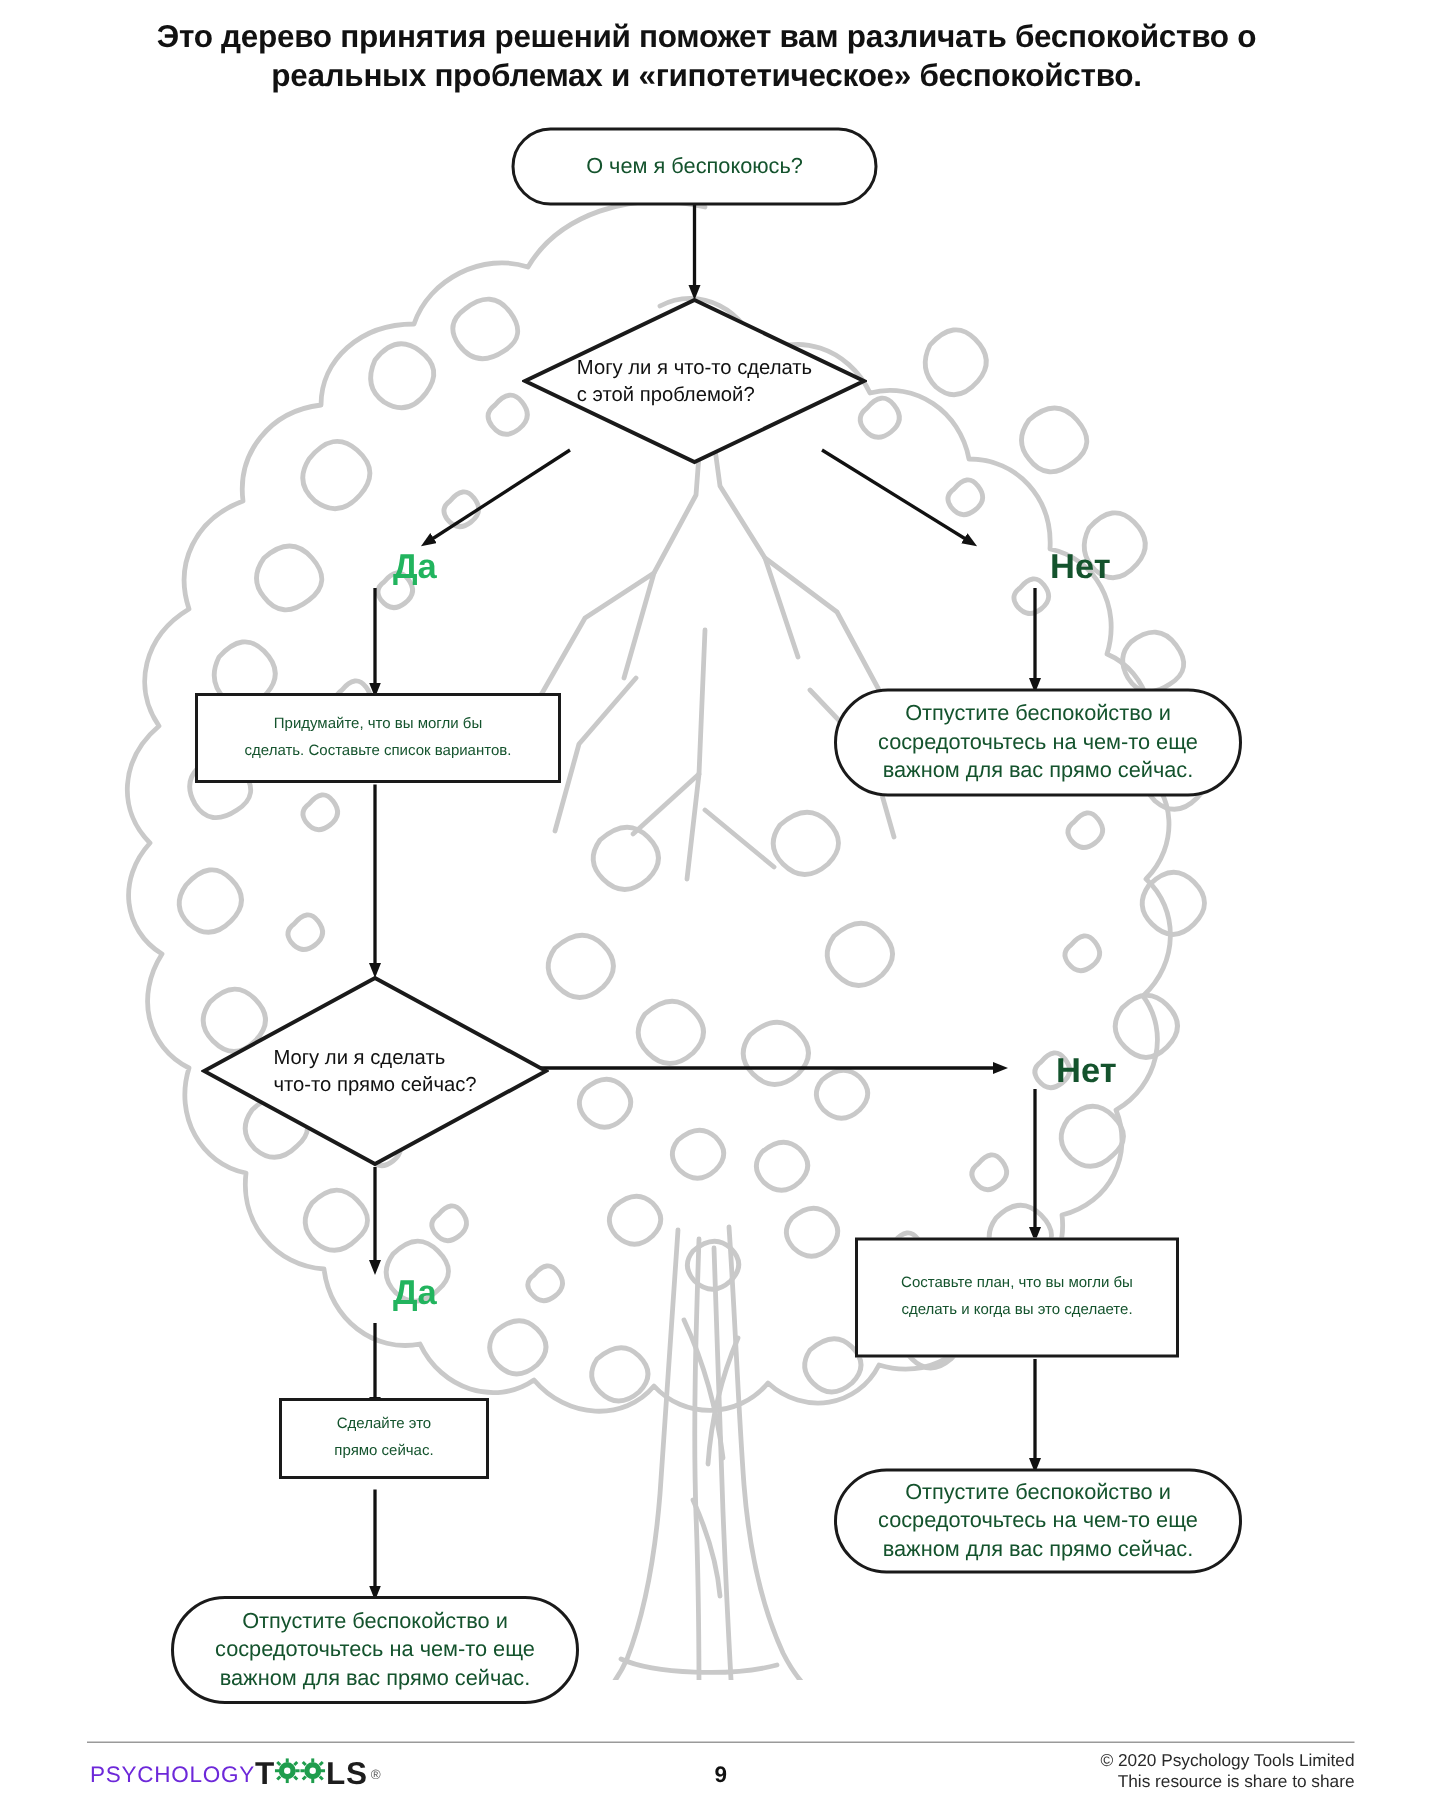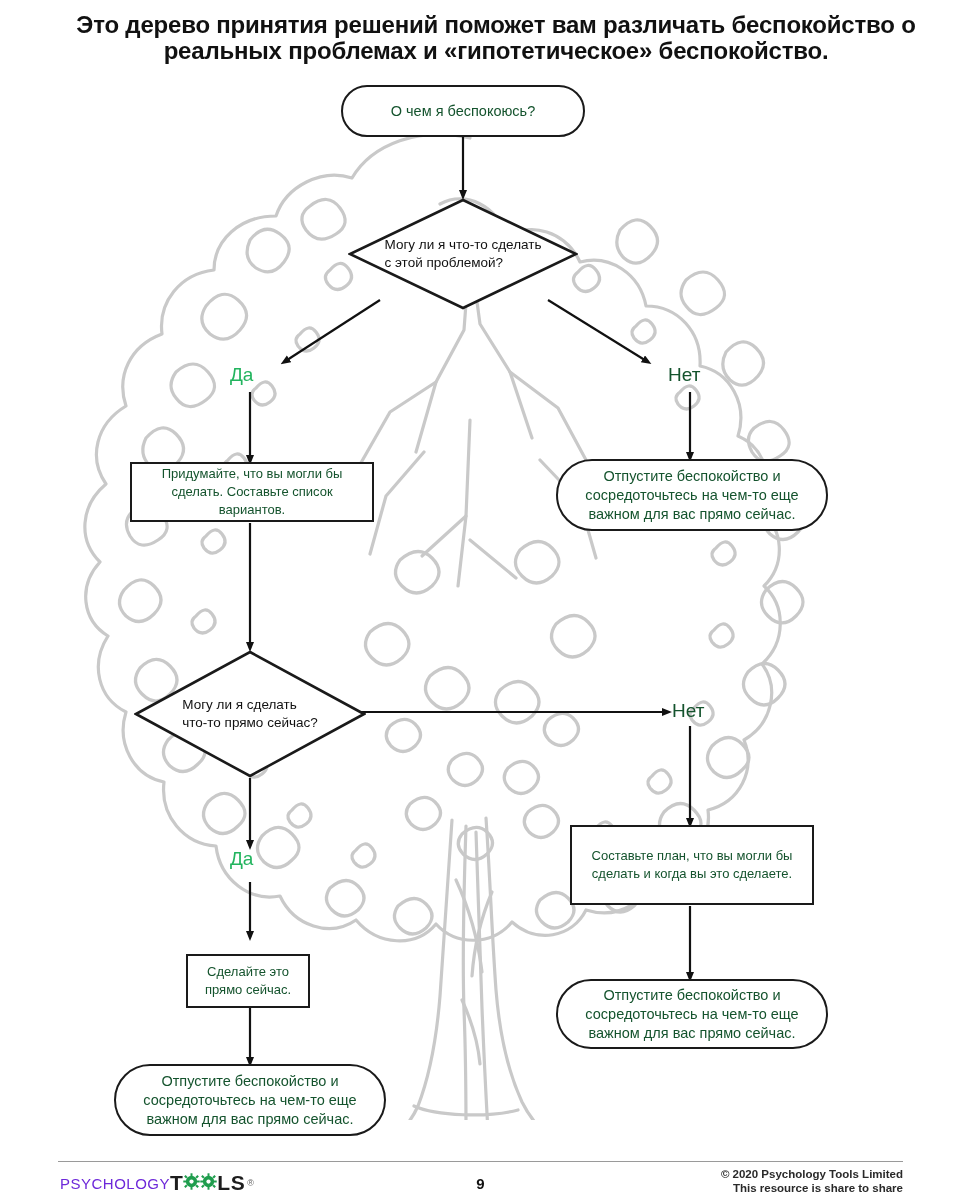--- a/index.html
+++ b/index.html
@@ -11,56 +11,56 @@
   #page{position:relative;width:961px;height:1200px;}
 
   
   #tree-bg{
     position:absolute;left:0;top:120px;width:961px;height:1000px;
     z-index:0;pointer-events:none;opacity:1;
   }
 
   
   .title{
-    position:absolute;left:76px;top:12px;width:840px;
-    text-align:center;font-weight:bold;font-size:24px;line-height:26px;
+    position:absolute;left:51px;top:12px;width:840px;
+    text-align:center;font-weight:bold;font-size:21px;line-height:26px;
     letter-spacing:-0.2px;z-index:5;color:#111;
   }
 
   
   #flow{position:absolute;left:0;top:0;width:961px;height:1200px;z-index:3;}
 
   .node{
     position:absolute;background:#ffffff;border:2px solid #1a1a1a;
     box-sizing:border-box;display:flex;align-items:center;justify-content:center;
     text-align:center;font-size:14.5px;line-height:19px;color:#14532d;
     padding:3px 8px;z-index:4;
   }
   .node.round{border-radius:999px;}
   .node.rect{border-radius:0px;}
-  .node.small{font-size:13px;line-height:18px;}
+  .node.small{font-size:10px;line-height:18px;}
 
   
   .diamond{
     position:absolute;z-index:4;
   }
   .diamond .shape{
     position:absolute;left:0;top:0;width:100%;height:100%;
   }
   .diamond .dtext{
     position:absolute;left:0;top:0;width:100%;height:100%;
     display:flex;align-items:center;justify-content:center;text-align:left;
     font-size:13.5px;line-height:18px;color:#111;
   }
 
   
   #lines{position:absolute;left:0;top:0;width:961px;height:1200px;z-index:2;}
 
   .branch-label{
-    position:absolute;font-weight:normal;font-size:19px;z-index:6;
+    position:absolute;font-weight:bold;font-size:23px;z-index:6;margin-left:32px;
   }
   .lbl-yes{color:#22b45e;}
   .lbl-no{color:#14532d;}
 
   
   .footer-rule{
     position:absolute;left:58px;top:1161px;width:845px;height:1px;background:#9a9a9a;z-index:5;
   }
   .logo{
     position:absolute;left:60px;top:1171px;z-index:6;
@@ -69,21 +69,21 @@
   .logo .lw1{font-size:15px;letter-spacing:0.5px;color:#6d28d9;font-weight:400;}
   .logo .lw2{font-size:21px;letter-spacing:0.5px;color:#1d1d1d;font-weight:bold;}
   .logo .gear{display:inline-block;vertical-align:middle;margin:0 0px;}
   .logo .reg{font-size:9px;color:#5d5d5d;vertical-align:super;margin-left:2px;}
   .pagenum{
     position:absolute;left:0;top:1175px;width:961px;text-align:center;
     font-weight:bold;font-size:15px;color:#111;z-index:6;
   }
   .copyright{
     position:absolute;right:58px;top:1167px;text-align:right;
-    font-size:11.5px;line-height:14px;color:#2a2a2a;z-index:6;font-weight:bold;
+    font-size:11.5px;line-height:14px;color:#2a2a2a;z-index:6;
   }
 </style>
 </head>
 <body>
 
 <div id="page">
 
   <svg id="tree-bg" viewBox="0 0 961 1000" preserveAspectRatio="none" aria-hidden="true">
     <g fill="none" stroke="#c9c9c9" stroke-width="3.2" stroke-linecap="round" stroke-linejoin="round">
 
@@ -246,25 +246,25 @@
     <div class="diamond" style="left:134px;top:650px;width:232px;height:128px;text-decoration:underline;">
       <svg class="shape" viewBox="0 0 232 128" preserveAspectRatio="none">
         <polygon points="116,2 230,64 116,126 2,64" fill="#ffffff" stroke="#1a1a1a" stroke-width="2.6"></polygon>
       </svg>
       <div class="dtext">Могу ли я сделать<br>что-то прямо сейчас?</div>
     </div>
 
     <div class="branch-label lbl-no" style="left:672px;top:700px;">Нет</div>
     <div class="branch-label lbl-yes" style="left:230px;top:848px;">Да</div>
 
-    <div class="node rect small" style="left:570px;top:825px;width:244px;height:80px;">
+    <div class="node rect small" style="left:570px;top:825px;width:216px;height:80px;">
       <span>Составьте план, что вы могли бы<br>сделать и когда вы это сделаете.</span>
     </div>
 
-    <div class="node rect small" style="left:186px;top:954px;width:124px;height:54px;">
+    <div class="node rect small" style="left:186px;top:932px;width:140px;height:54px;">
       <span>Сделайте это<br>прямо сейчас.</span>
     </div>
 
     <div class="node round" style="left:556px;top:979px;width:272px;height:70px;">
       <span>Отпустите беспокойство и<br>сосредоточьтесь на чем-то еще<br>важном для вас прямо сейчас.</span>
     </div>
 
     <div class="node round" style="left:114px;top:1064px;width:272px;height:72px;">
       <span>Отпустите беспокойство и<br>сосредоточьтесь на чем-то еще<br>важном для вас прямо сейчас.</span>
     </div>

